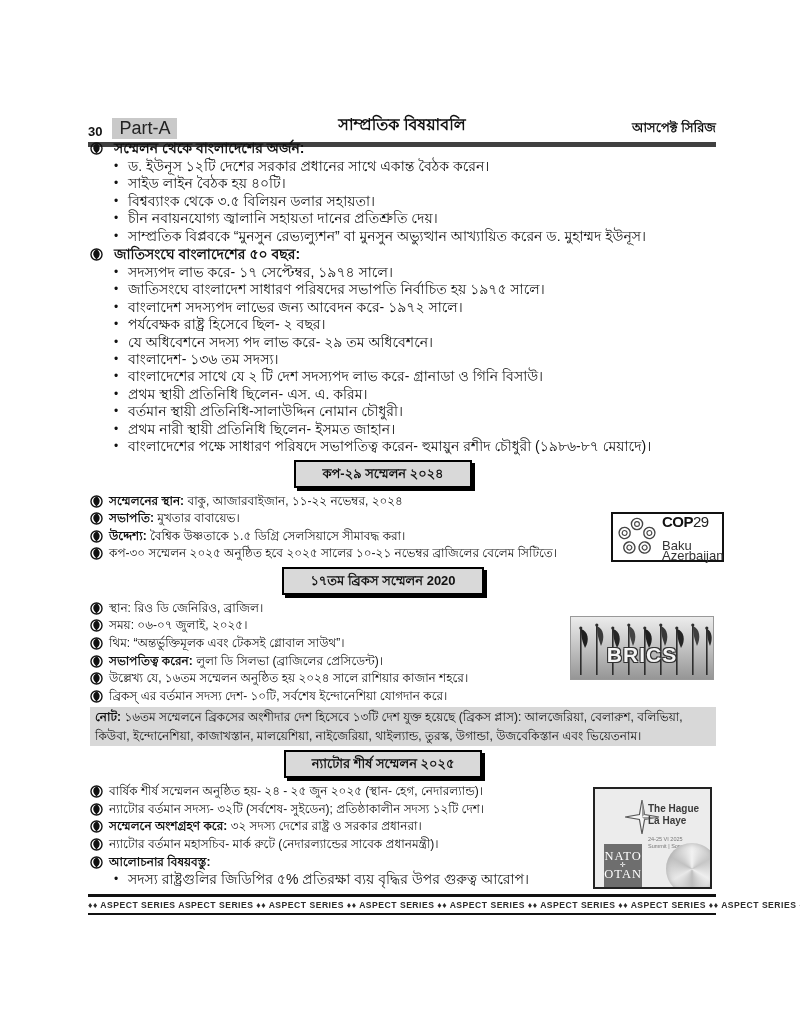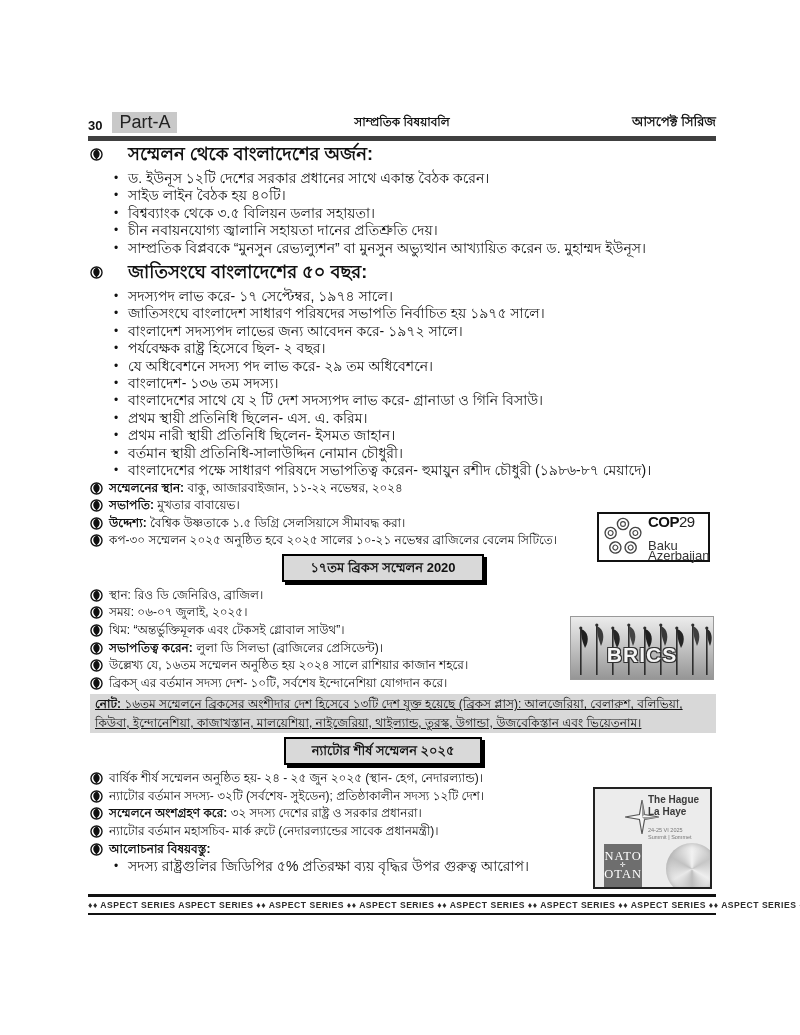--- a/index.html
+++ b/index.html
@@ -6,44 +6,44 @@
   .page{position:relative;width:800px;height:1035px;background:#ffffff;overflow:hidden;
         font-family:"Liberation Sans","DejaVu Sans",sans-serif;color:#111;}
   
   header{position:absolute;left:88px;right:84px;top:112px;display:flex;align-items:flex-end;
          border-bottom:5px solid #404040;padding-bottom:3px;}
   .h-left{width:190px;display:flex;align-items:flex-end;gap:10px;}
   .h-center{flex:1;text-align:center;}
   .h-right{width:190px;text-align:right;}
   .pgnum{font-weight:bold;font-size:13px;}
   .part{background:#c9c9c9;padding:0 7px;font-size:18px;color:#222;}
-  .ctitle{font-weight:bold;font-size:12px;}
+  .ctitle{font-weight:bold;font-size:16px;}
   .brand{font-weight:bold;font-size:13px;}
   
   main{position:absolute;left:90px;right:84px;top:139px;}
-  .sec-head{display:flex;gap:25px;align-items:flex-start;font-weight:bold;font-size:18px;
-            line-height:17px;margin:7px 0;}
+  .sec-head{display:flex;gap:11px;align-items:flex-start;font-weight:bold;font-size:14px;
+            line-height:17px;margin:1px 0;}
   ul.bullets{list-style:none;margin:0;padding:0 0 0 24px;}
   ul.bullets li{position:relative;padding-left:14px;font-size:14px;line-height:17.4px;}
   ul.bullets li::before{content:"•";position:absolute;left:0;top:0;font-size:12px;}
   .gicon{width:13px;height:13px;flex:none;margin-top:2px;}
   .iline{display:flex;gap:6px;align-items:flex-start;font-size:12px;line-height:17.6px;margin:0;}
   .iline p{margin:0;max-width:478px;}
   .lbl{font-weight:bold;}
   .tbox-wrap{text-align:center;margin:4px 40px 5px 0;}
   .tbox{display:inline-block;background:#d9d9d9;border:2px solid #000;box-shadow:3px 3px 0 #000;
         padding:2px 26px;font-weight:bold;font-size:13px;line-height:20px;}
-  .note{background:#d8d8d8;padding:1px 5px;margin:2px 0 2px;font-size:12px;line-height:18.4px;text-decoration:underline;}
+  .note{background:#d8d8d8;padding:1px 5px;margin:2px 0 2px;font-size:12px;line-height:18.4px;}
   .subline{margin-left:24px;}
   
   footer{position:absolute;left:88px;right:84px;top:894px;border-top:3px solid #111;
          border-bottom:2px solid #111;padding:3px 0;text-align:center;
          font-size:8.6px;font-weight:bold;letter-spacing:.5px;color:#2c2c2c;white-space:nowrap;}
   
-  .cop-logo{position:absolute;left:597px;top:512px;width:113px;height:50px;border:2px solid #111;
+  .cop-logo{position:absolute;left:611px;top:512px;width:113px;height:50px;border:2px solid #111;
             background:#fff;display:flex;align-items:center;gap:5px;padding:2px 4px;box-sizing:border-box;}
   .cop-flower{width:40px;height:40px;flex:none;}
   .cop-text{line-height:1;}
   .cop-title{font-size:15px;letter-spacing:-.5px;color:#222;}
   .cop-title b{font-weight:bold;color:#111;}
   .cop-sub{font-size:13px;color:#333;line-height:9.5px;margin-top:12px;}
   
   .brics-photo{position:absolute;left:570px;top:616px;width:142px;height:62px;overflow:hidden;
                background:linear-gradient(#ececec 0%,#cfcfcf 35%,#969696 100%);border:1px solid #999;}
   .brics-word{position:absolute;left:0;right:0;top:26px;text-align:center;font-weight:bold;
@@ -56,21 +56,21 @@
   .nato-check{position:relative;height:55px;display:grid;grid-template-columns:1fr 1fr;grid-template-rows:1fr 1fr;}
   .nato-check i:nth-child(1){background:#a9a9a9;}
   .nato-check i:nth-child(2){background:#d6d6d6;}
   .nato-check i:nth-child(3){background:#c4c4c4;}
   .nato-check i:nth-child(4){background:#8f8f8f;}
   .nato-star{position:absolute;left:50%;top:50%;width:34px;height:34px;transform:translate(-50%,-50%);}
   .nato-dark{flex:1;background:#6e6e6e;color:#fff;text-align:center;
              font-family:"Liberation Serif","DejaVu Serif",serif;font-size:12.5px;letter-spacing:1px;
              display:flex;flex-direction:column;justify-content:center;line-height:13px;}
   .nato-div{font-size:7px;line-height:5px;}
-  .nato-right{position:relative;padding:5px 4px 0 6px;overflow:hidden;}
+  .nato-right{position:relative;padding:14px 4px 0 6px;overflow:hidden;}
   .hague{font-weight:bold;font-size:10px;line-height:11.5px;color:#3a3a3a;}
   .nato-small{margin-top:10px;font-size:5.5px;line-height:7px;color:#777;}
   .swirl{position:absolute;right:-8px;bottom:-8px;width:52px;height:52px;border-radius:50%;
          background:conic-gradient(#f2f2f2,#c6c6c6,#efefef,#bdbdbd,#e9e9e9,#c2c2c2,#f2f2f2);
          box-shadow:inset 0 0 6px #aaa;}
 </style>
 </head>
 <body>
 
 <svg width="0" height="0" style="position:absolute">
@@ -125,25 +125,28 @@
     </div>
     <ul class="bullets">
       <li>সদস্যপদ লাভ করে- ১৭ সেপ্টেম্বর, ১৯৭৪ সালে।</li>
       <li>জাতিসংঘে বাংলাদেশ সাধারণ পরিষদের সভাপতি নির্বাচিত হয় ১৯৭৫ সালে।</li>
       <li>বাংলাদেশ সদস্যপদ লাভের জন্য আবেদন করে- ১৯৭২ সালে।</li>
       <li>পর্যবেক্ষক রাষ্ট্র হিসেবে ছিল- ২ বছর।</li>
       <li>যে অধিবেশনে সদস্য পদ লাভ করে- ২৯ তম অধিবেশনে।</li>
       <li>বাংলাদেশ- ১৩৬ তম সদস্য।</li>
       <li>বাংলাদেশের সাথে যে ২ টি দেশ সদস্যপদ লাভ করে- গ্রানাডা ও গিনি বিসাউ।</li>
       <li>প্রথম স্থায়ী প্রতিনিধি ছিলেন- এস. এ. করিম।</li>
+      <li>বর্তমান স্থায়ী প্রতিনিধি-সালাউদ্দিন নোমান চৌধুরী।</li>
       <li>প্রথম নারী স্থায়ী প্রতিনিধি ছিলেন- ইসমত জাহান।</li>
-      <li>বর্তমান স্থায়ী প্রতিনিধি-সালাউদ্দিন নোমান চৌধুরী।</li>
       <li>বাংলাদেশের পক্ষে সাধারণ পরিষদে সভাপতিত্ব করেন- হুমায়ুন রশীদ চৌধুরী (১৯৮৬-৮৭ মেয়াদে)।</li>
     </ul>
 
+    <div class="tbox-wrap">
+      <div class="tbox">কপ-২৯ সম্মেলন ২০২৪</div>
+    </div>
     <div class="iline">
       <svg class="gicon" viewBox="0 0 16 16">
           <use href="#globe-glyph"></use>
         </svg>
       <p><span class="lbl">সম্মেলনের স্থান:</span>
          <span>বাকু, আজারবাইজান, ১১-২২ নভেম্বর, ২০২৪</span></p>
     </div>
     <div class="iline">
       <svg class="gicon" viewBox="0 0 16 16">
           <use href="#globe-glyph"></use>

